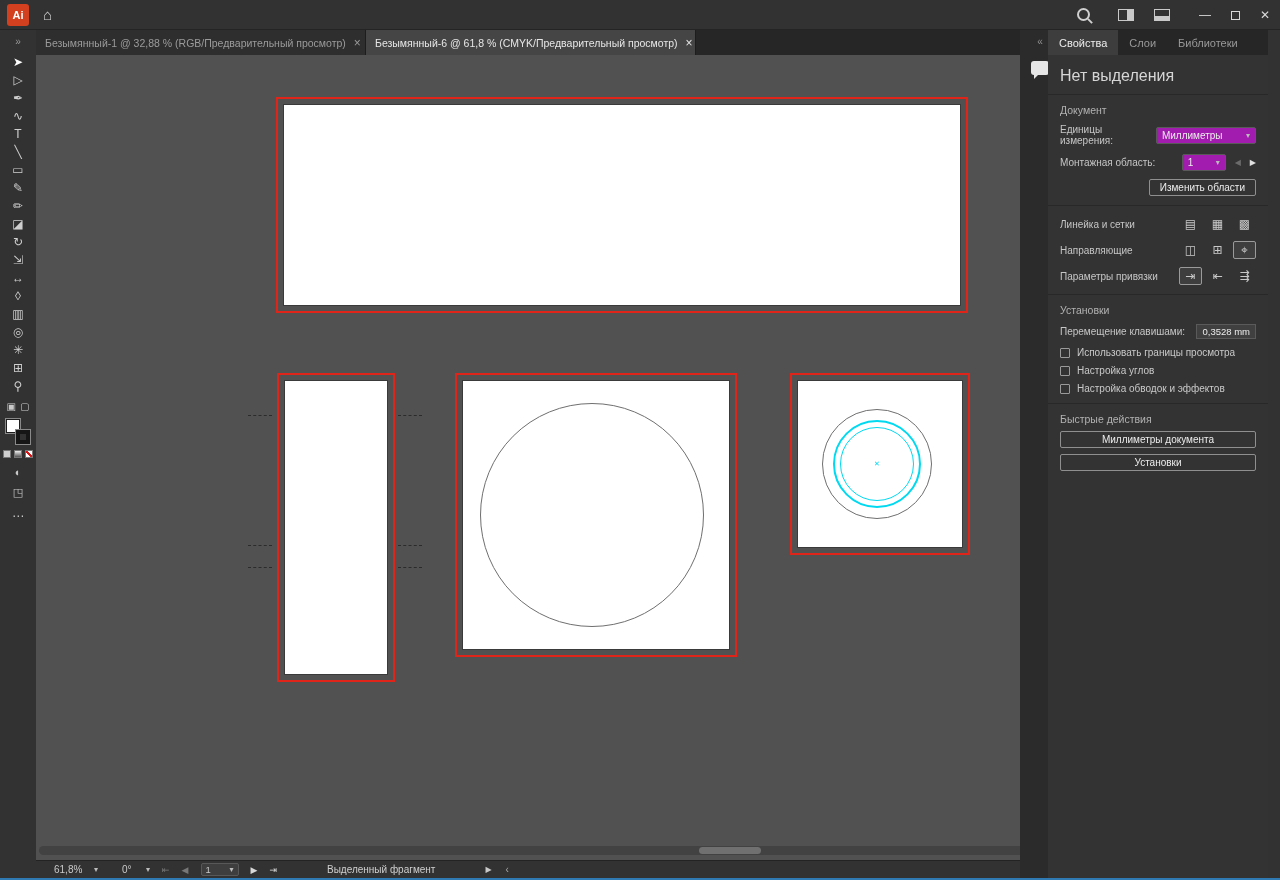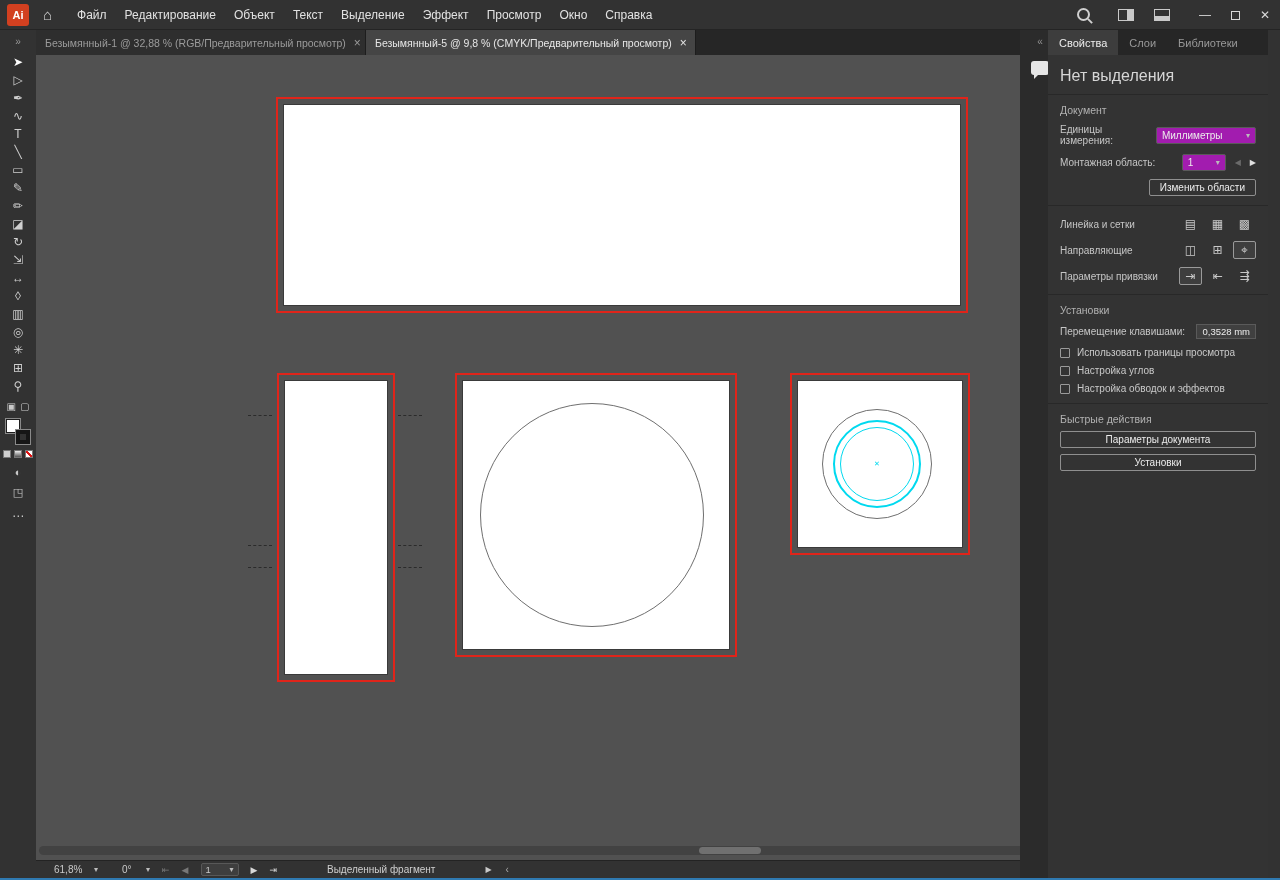--- a/index.html
+++ b/index.html
@@ -120,31 +120,20 @@
   .bottom-line{position:absolute;left:0;right:0;bottom:0;height:2px;background:#2f7ab2}
 </style>
 </head>
 <body>
 
 <div class="app">
 
   <div class="topbar">
     <div class="logo">Ai</div>
     <span class="home">⌂</span>
-    <nav class="menu">
-      <span class="menu-item">Файл</span>
-      <span class="menu-item">Редактирование</span>
-      <span class="menu-item">Объект</span>
-      <span class="menu-item">Текст</span>
-      <span class="menu-item">Выделение</span>
-      <span class="menu-item">Эффект</span>
-      <span class="menu-item">Просмотр</span>
-      <span class="menu-item">Окно</span>
-      <span class="menu-item">Справка</span>
-    </nav>
     <div class="topbar-right">
       <span class="icon-search"></span>
       <span class="icon-ws ws1"></span>
       <span class="icon-ws ws2"></span>
       <span class="win-btn">—</span>
       <span class="win-btn maxbox"><i></i></span>
       <span class="win-btn">✕</span>
     </div>
   </div>
 
@@ -187,21 +176,21 @@
     <span class="more-tools">⋯</span>
   </div>
 
   <div class="center">
     <div class="tabbar">
       <div class="tab">
         <span class="tab-label">Безымянный-1 @ 32,88 % (RGB/Предварительный просмотр)</span>
         <span class="tab-close">×</span>
       </div>
       <div class="tab active">
-        <span class="tab-label">Безымянный-5 @ 9,8 % (CMYK/Предварительный просмотр)</span>
+        <span class="tab-label">Безымянный-6 @ 61,8 % (CMYK/Предварительный просмотр)</span>
         <span class="tab-close">×</span>
       </div>
     </div>
 
     <div class="canvas">
       <div class="artboard ab1">
           <div class="sheet"></div>
         </div>
       <div class="artboard ab2">
           <div class="sheet"></div>
@@ -329,19 +318,19 @@
         <span class="checkbox"></span>
         <span class="checklabel">Настройка углов</span>
       </div>
       <div class="checkrow">
         <span class="checkbox"></span>
         <span class="checklabel">Настройка обводок и эффектов</span>
       </div>
       <div class="divider"></div>
 
       <div class="sec-title">Быстрые действия</div>
-      <div class="ai-btn qa-btn">Параметры документа</div>
+      <div class="ai-btn qa-btn">Миллиметры документа</div>
       <div class="ai-btn qa-btn">Установки</div>
     </div>
   </div>
 
   <div class="bottom-line"></div>
 </div>
 
 </body></html>

